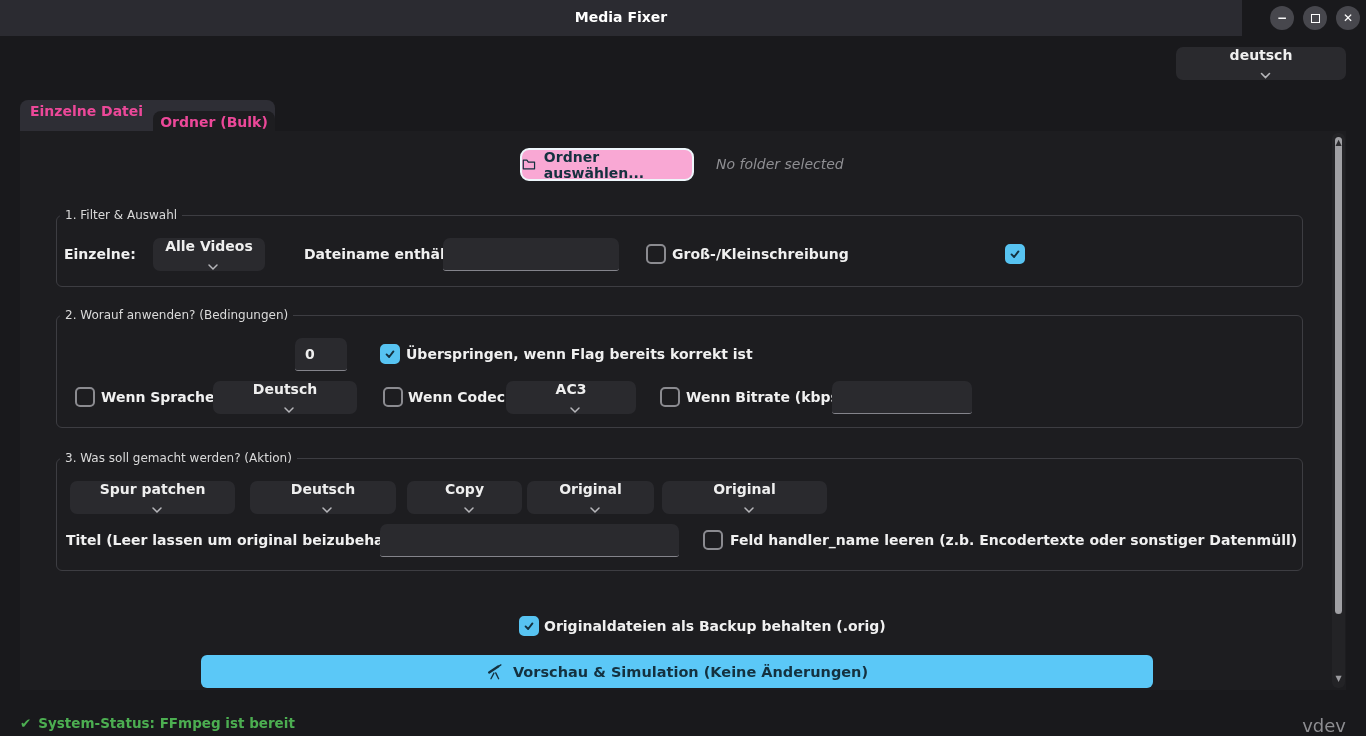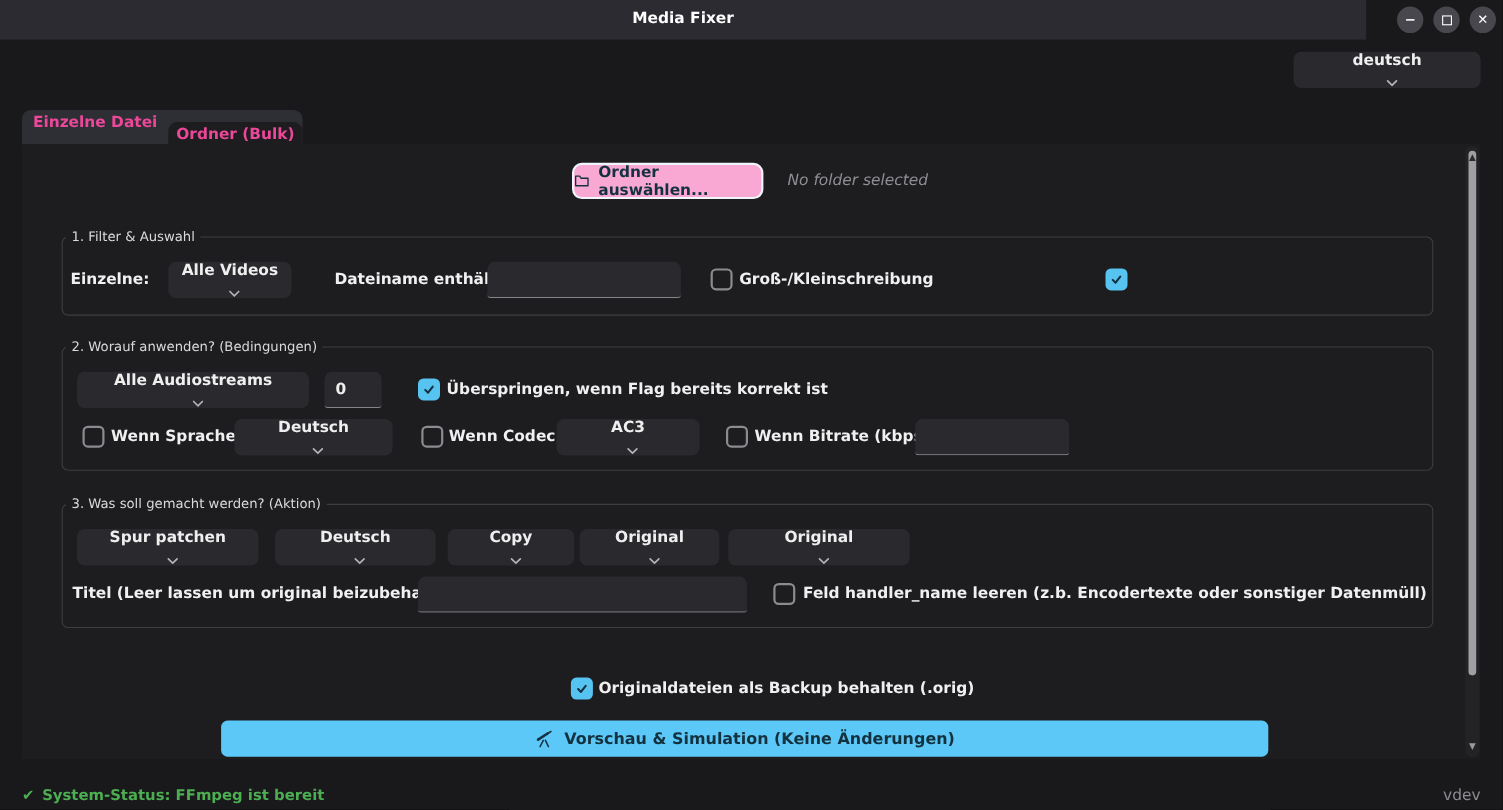--- a/index.html
+++ b/index.html
@@ -43,21 +43,21 @@
       box-sizing:border-box;cursor:pointer;display:flex;align-items:center;justify-content:center;}
   .cb svg{display:none;}
   .cb.checked{background:#57c3f1;border-color:#57c3f1;}
   .cb.checked svg{display:block;}
   
   .sb-track{position:absolute;left:1332px;top:133px;width:13px;height:555px;background:#232326;border-radius:6px;}
   .sb-thumb{position:absolute;left:1335px;top:137px;width:7px;height:477px;background:#a0a0a4;border-radius:4px;cursor:pointer;}
   .sb-arrow{position:absolute;left:1332px;width:13px;text-align:center;font-size:8px;line-height:10px;cursor:pointer;}
   
   .status{position:absolute;left:20px;top:715px;font-size:13.5px;font-weight:700;color:#4cae51;display:flex;gap:7px;align-items:center;}
-  .version{position:absolute;right:20px;top:715px;font-size:14px;color:#8d8d91;}
+  .version{position:absolute;right:20px;top:715px;font-size:18px;color:#8d8d91;}
 </style>
 </head>
 <body>
 
 <div class="app">
 
   <div class="titlebar">
     <div class="title">Media Fixer</div>
     <div class="winbtn" style="left:1270px;">
       <span class="glyph">−</span>
@@ -120,28 +120,20 @@
 
   <div class="cb checked" style="left:1005px;top:244px;">
     <svg width="12" height="12" viewBox="0 0 14 14">
         <path d="M3 7.5 L6 10.5 L11 4" stroke="#14313f" stroke-width="2.2" fill="none" stroke-linecap="round" stroke-linejoin="round"></path>
       </svg>
   </div>
 
   <div class="fieldset" style="left:56px;top:315px;width:1247px;height:113px;"></div>
   <div class="legend" style="left:60px;top:308px;">2. Worauf anwenden? (Bedingungen)</div>
 
-  <div class="dd" style="left:70px;top:338px;width:211px;">
-    <span>Alle Audiostreams</span>
-    <span class="chev">
-      <svg width="12" height="8" viewBox="0 0 12 8">
-          <path d="M2 2 L6 6 L10 2" stroke="#b6b6ba" stroke-width="1.5" fill="none" stroke-linecap="round"></path>
-        </svg>
-    </span>
-  </div>
   <input class="entry" style="left: 295px; top: 338px; width: 52px;" value="0">
   <div class="cb checked" style="left:380px;top:344px;">
     <svg width="12" height="12" viewBox="0 0 14 14">
         <path d="M3 7.5 L6 10.5 L11 4" stroke="#14313f" stroke-width="2.2" fill="none" stroke-linecap="round" stroke-linejoin="round"></path>
       </svg>
   </div>
   <div class="lbl" style="left:406px;top:346px;">Überspringen, wenn Flag bereits korrekt ist</div>
 
   <div class="cb" style="left:75px;top:387px;">
     

